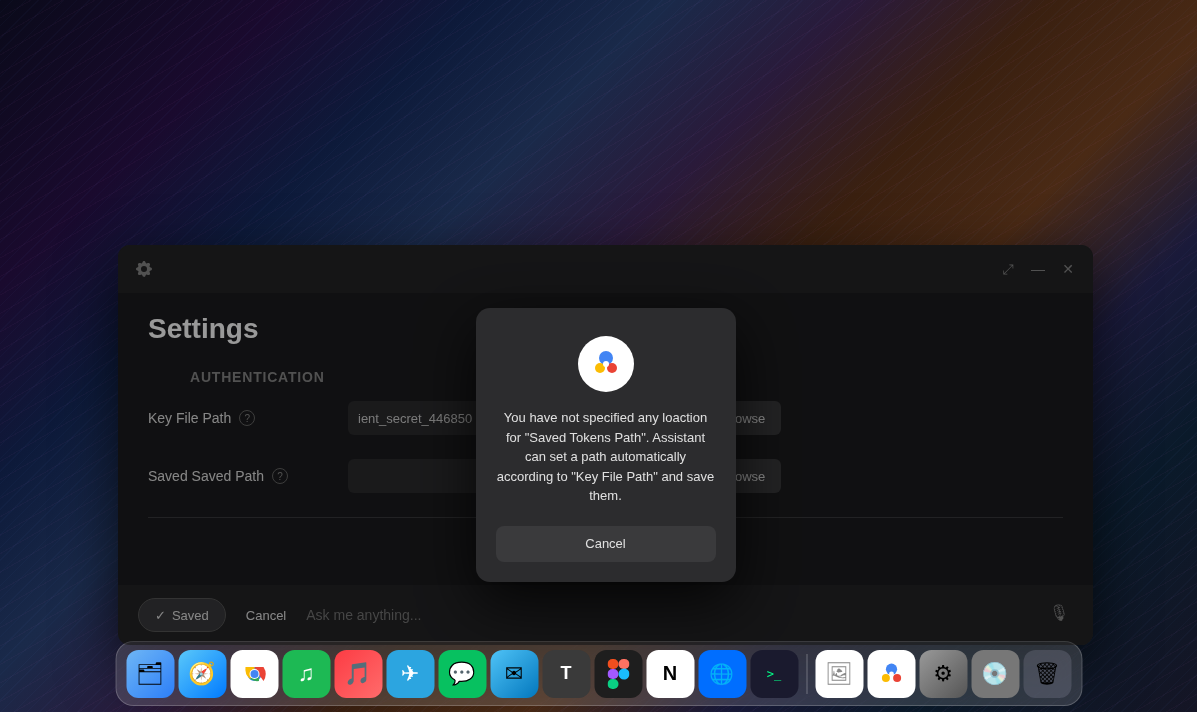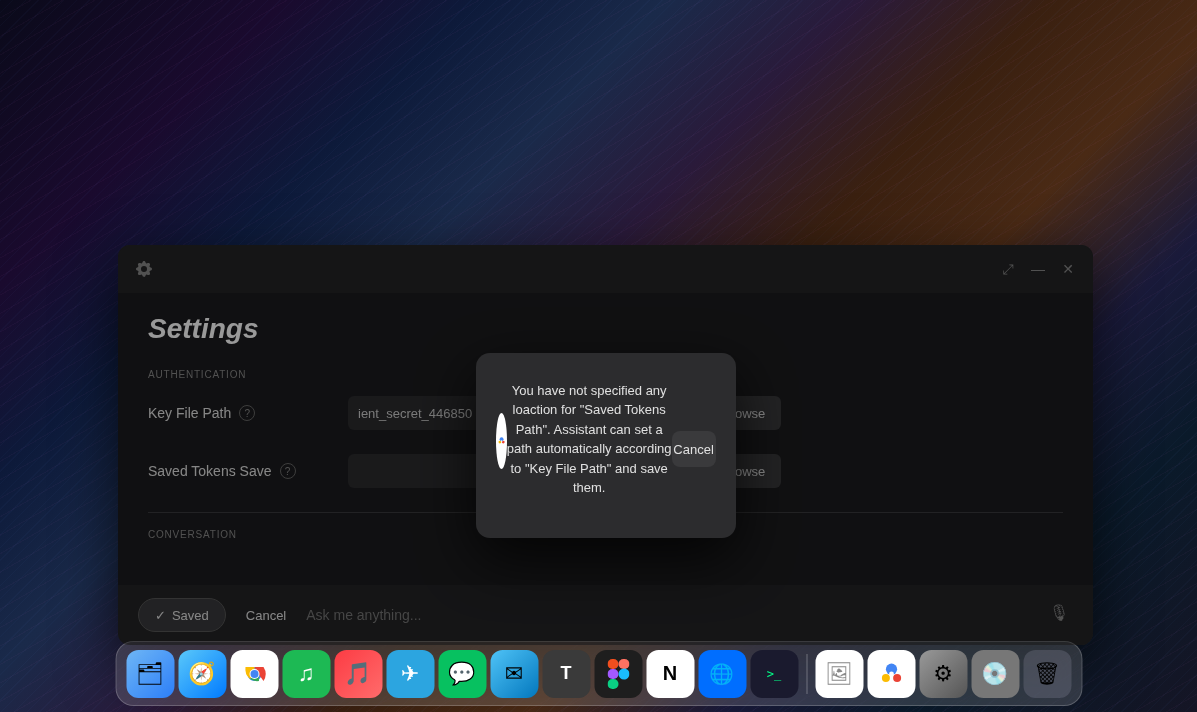--- a/index.html
+++ b/index.html
@@ -113,30 +113,30 @@
       right: 0;
       bottom: 60px;
       padding: 20px 30px;
     }
 
     .settings-title {
       font-size: 28px;
       font-weight: 600;
       color: #ffffff;
       margin-bottom: 24px;
-      font-style: italic;
     }
 
     .section-label {
-      font-size: 10px;
-      font-weight: 400;
+      font-size: 14px;
+      font-weight: 700;
       color: #888;
       letter-spacing: 0.8px;
       text-transform: uppercase;
       margin-bottom: 16px;
+      margin-left: 42px;
     }
 
     .setting-row {
       display: flex;
       align-items: center;
       margin-bottom: 24px;
       justify-content: space-between;
     }
 
     .setting-label {
@@ -253,20 +253,21 @@
       justify-content: center;
       z-index: 10;
     }
 
     .modal {
       background: #2c2c2e;
       border-radius: 14px;
       width: 260px;
       padding: 28px 20px 20px;
       display: flex;
+      flex-direction: column;
       align-items: center;
       box-shadow: 0 20px 60px rgba(0,0,0,0.8);
     }
 
     
     .assistant-logo {
       width: 56px;
       height: 56px;
       border-radius: 50%;
       background: white;
@@ -400,31 +401,30 @@
         <span class="help-icon">?</span>
       </div>
       <div class="setting-input-wrap">
         <input class="setting-input" type="text" readonly="" value="ient_secret_446850" style="">
         <button class="browse-btn">Browse</button>
       </div>
     </div>
 
     <div class="setting-row">
       <div class="setting-label">
-        <span>Saved Tokens Save</span>
+        <span>Saved Saved Path</span>
         <span class="help-icon">?</span>
       </div>
       <div class="setting-input-wrap">
         <input class="setting-input" type="text" style="">
         <button class="browse-btn">Browse</button>
       </div>
     </div>
 
     <div class="section-divider"></div>
-    <div class="section-label">CONVERSATION</div>
   </div>
 
   <div class="bottom-bar">
     <button class="save-btn">
       <span>✓</span>
       <span>Saved</span>
     </button>
     <button class="cancel-text-btn">Cancel</button>
     <input class="chat-input" type="text" placeholder="Ask me anything..." style="">
     <span class="mic-icon">🎙</span>

